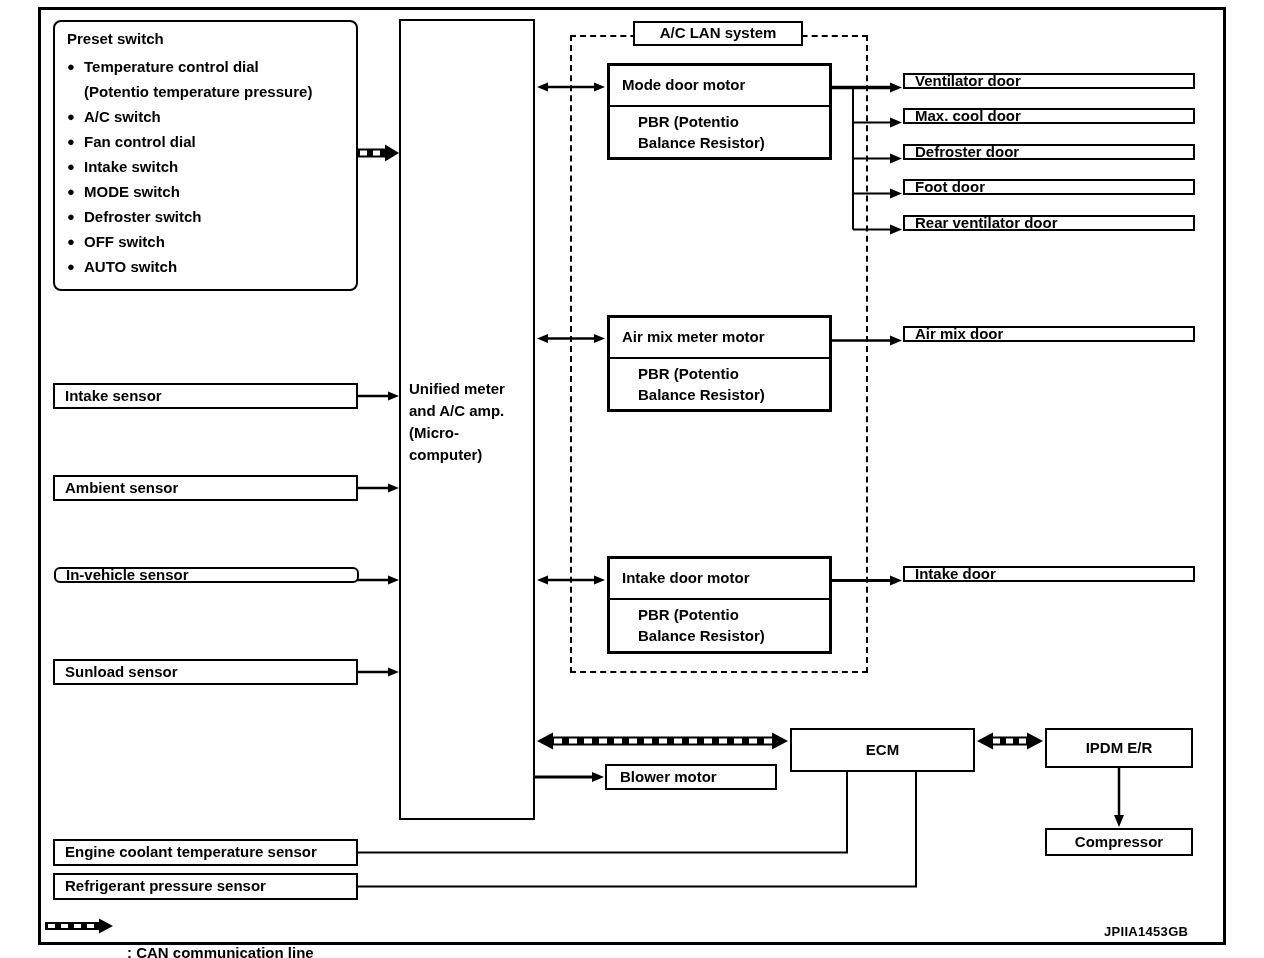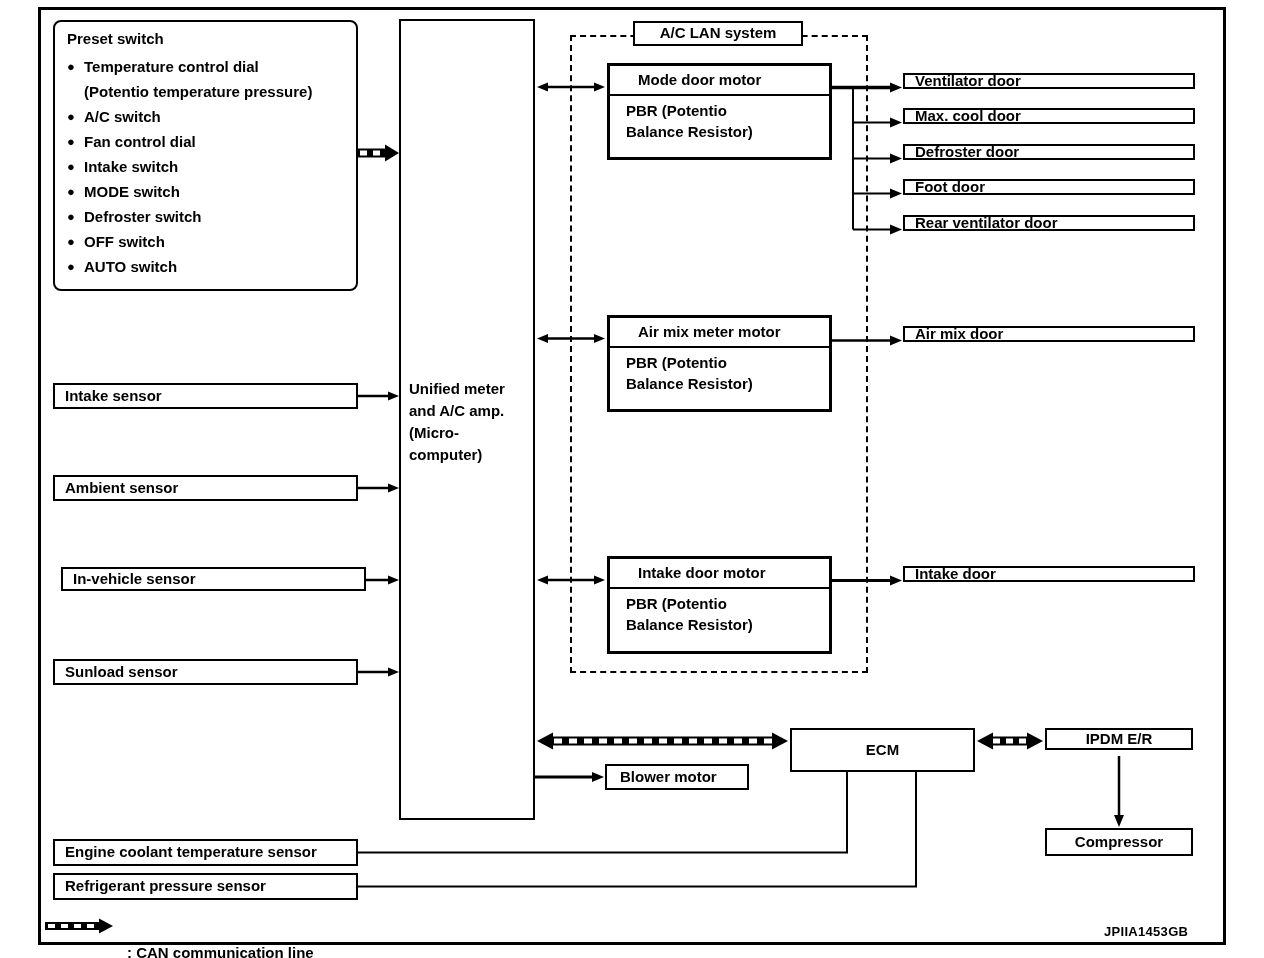--- a/index.html
+++ b/index.html
@@ -18,46 +18,46 @@
     padding:0 0 0 10px; line-height:1.1; z-index:2;
   }
   
   #preset-box{left:53px; top:20px; width:305px; height:271px; display:block; padding:9px 6px 0 12px;border-radius:8px;}
   #preset-title{margin:0 0 6px 0;}
   .preset-row{display:flex; line-height:25px;}
   .preset-row .blt{width:17px; text-align:left; font-size:13px;}
   .preset-row .cont-indent{width:17px;}
   #sensor-intake{left:53px; top:383px; width:305px; height:26px;}
   #sensor-ambient{left:53px; top:475px; width:305px; height:26px;}
-  #sensor-invehicle{left:61px; top:567px; width:305px; height:24px;}
+  #sensor-invehicle{left:54px; top:567px; width:305px; height:16px;border-radius:6px;}
   #sensor-sunload{left:53px; top:659px; width:305px; height:26px;}
   #sensor-ect{left:53px; top:839px; width:305px; height:27px;}
   #sensor-rps{left:53px; top:873px; width:305px; height:27px;}
   
   #amp-box{left:399px; top:19px; width:136px; height:801px; display:block; padding:0;}
   #amp-label{position:absolute; left:8px; top:357px; line-height:22px; white-space:pre;}
   
   #lan-dashed{left:570px; top:35px; width:298px; height:638px; border:2px dashed var(--ink); z-index:1;}
   #lan-label{left:633px; top:21px; width:170px; height:25px; justify-content:center; padding:0; z-index:3;}
   .motor{left:607px; width:225px; border:3px solid var(--ink); display:block; padding:0;}
   #motor-mode{top:63px; height:97px;}
   #motor-airmix{top:315px; height:97px;}
   #motor-intake{top:556px; height:98px;}
-  .motor .mtitle{height:28px; display:flex; align-items:center; padding-left:28px;}
-  .motor .pbr{border-top:2px solid var(--ink); padding:4px 0 0 16px; line-height:21px;}
+  .motor .mtitle{height:39px; display:flex; align-items:center; padding-left:12px;}
+  .motor .pbr{border-top:2px solid var(--ink); padding:4px 0 0 28px; line-height:21px;}
   
   .door{left:903px; width:292px; height:16px;}
   #door-ventilator{top:73px;} #door-maxcool{top:108px;} #door-defroster{top:144px;}
   #door-foot{top:179px;} #door-rearvent{top:215px;}
   #door-airmix{top:326px;} #door-intake{top:566px;}
   
   #ecm-box{left:790px; top:728px; width:185px; height:44px; justify-content:center; padding:0;}
-  #ipdm-box{left:1045px; top:728px; width:148px; height:22px; justify-content:center; padding:0;}
+  #ipdm-box{left:1045px; top:728px; width:148px; height:40px; justify-content:center; padding:0;}
   #compressor-box{left:1045px; top:828px; width:148px; height:28px; justify-content:center; padding:0;}
-  #blower-box{left:605px; top:764px; width:144px; height:26px; padding-left:13px;}
+  #blower-box{left:605px; top:764px; width:172px; height:26px; padding-left:13px;}
   
   #legend-label{left:127px; top:944px; line-height:17px;}
   #diagram-code{left:1104px; top:924px; width:86px; font-size:13px; font-weight:700; letter-spacing:0.3px;}
   svg line, svg polyline{stroke-linecap:butt;}
 </style>
 </head>
 <body>
 
 <div id="stage">
 

